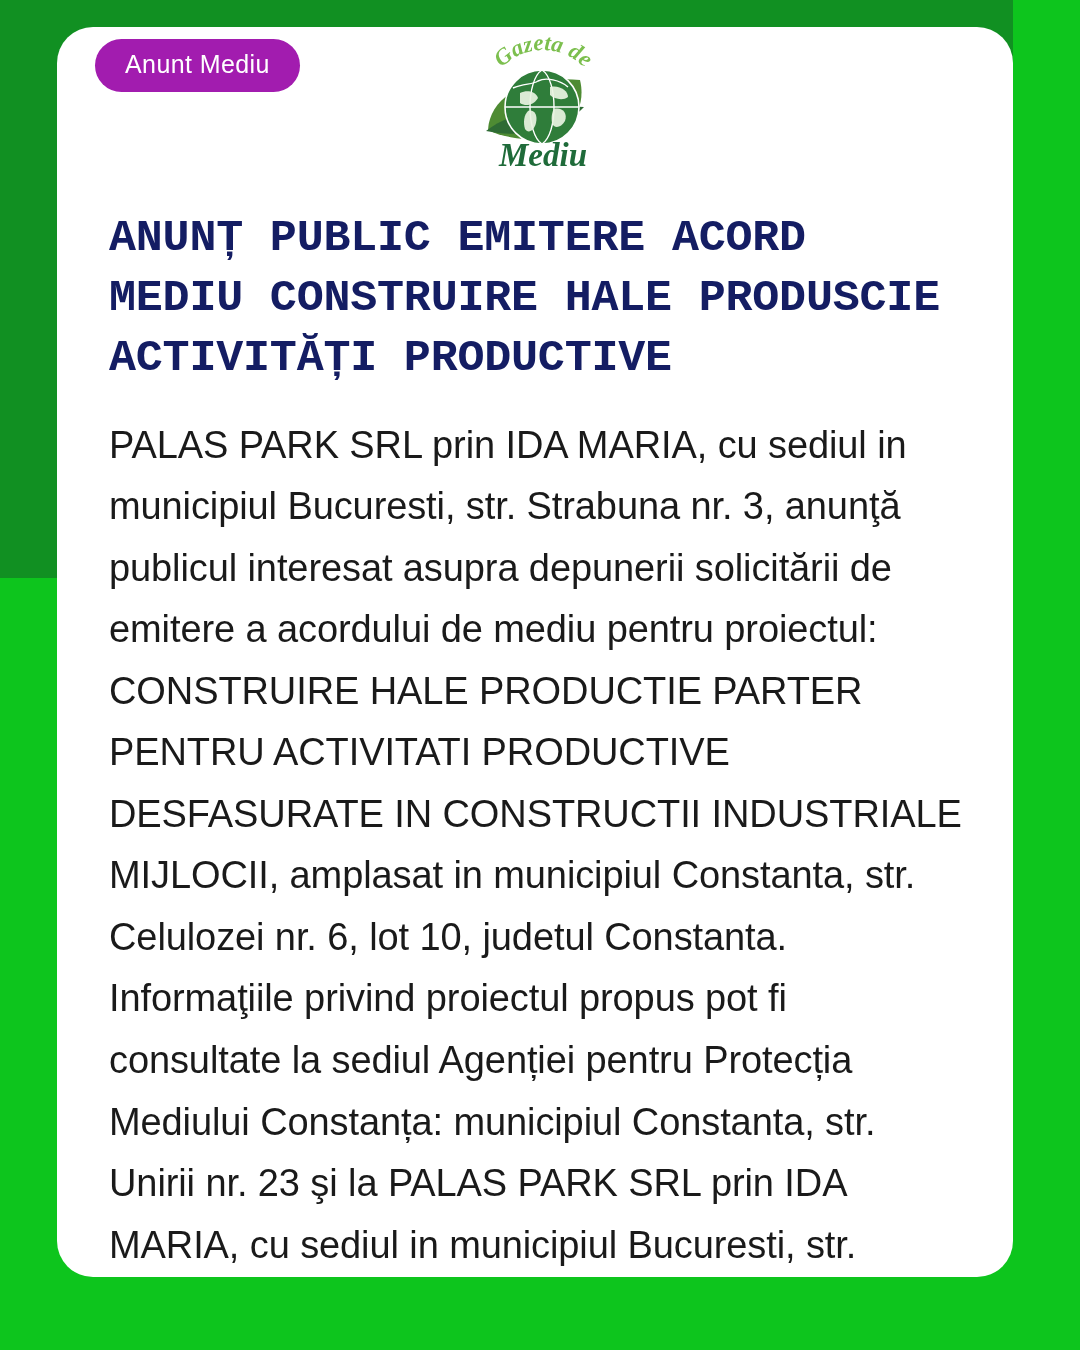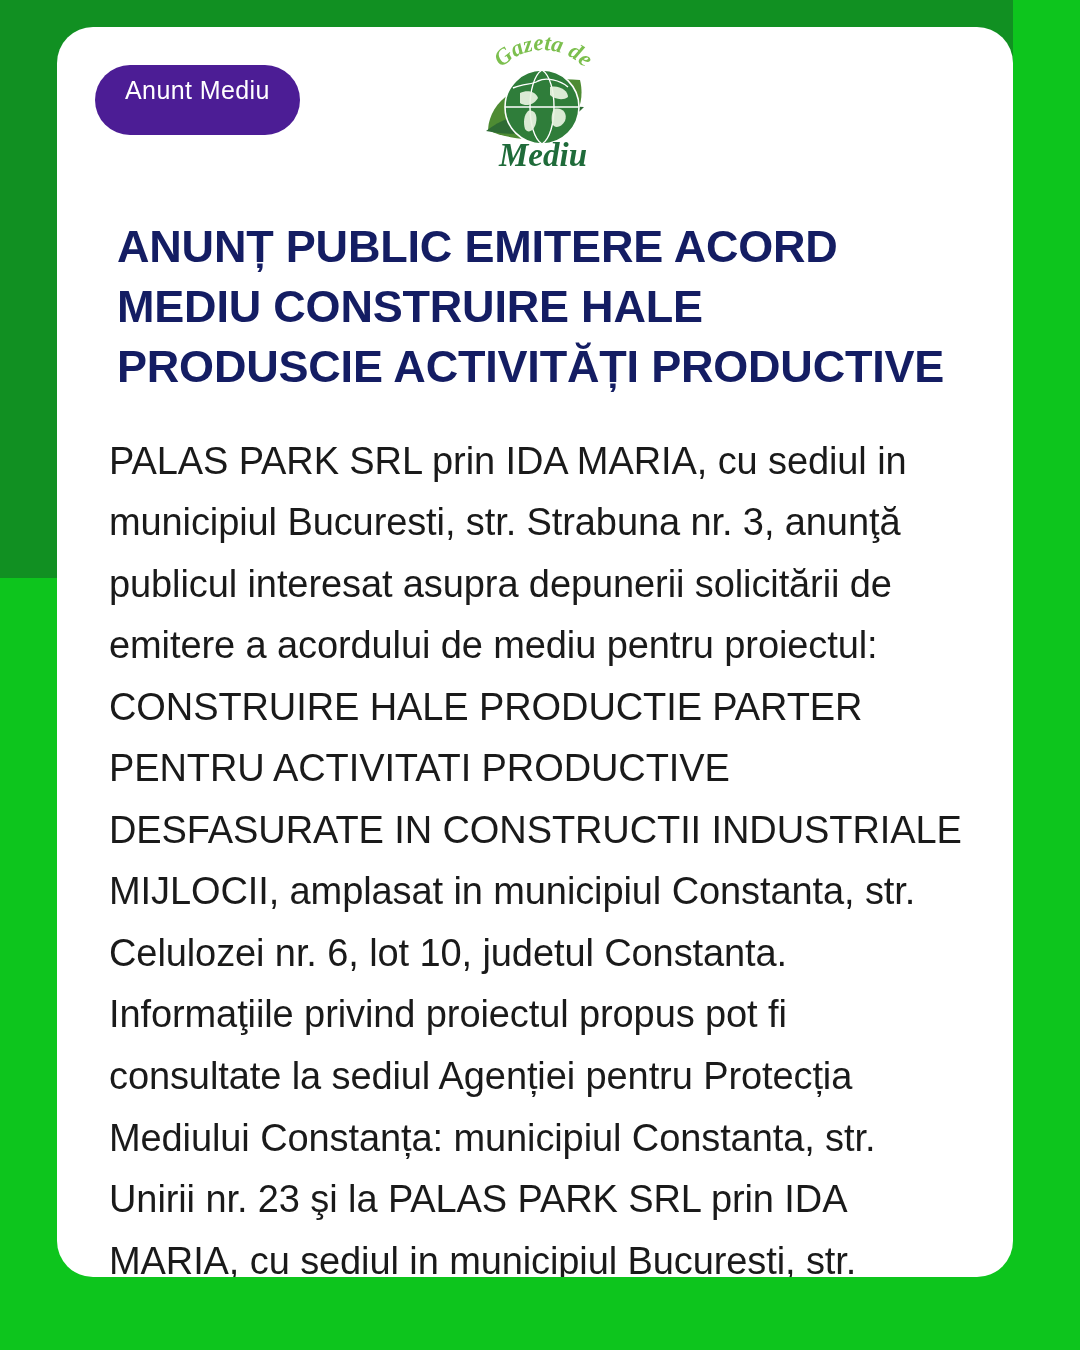--- a/index.html
+++ b/index.html
@@ -45,52 +45,53 @@
   }
 
   
   .card-header {
     position: relative;
     height: 152px;
   }
   .badge {
     position: absolute;
     left: 38px;
-    top: 38px;
-    background: #4c1d95;
+    top: 12px;
+    background: #a21caf;
     color: #FFFFFF;
     border-radius: 999px;
-    padding: 13px 30px 32px 30px;
+    padding: 13px 30px 15px 30px;
     font-size: 25px;
     font-weight: 500;
     letter-spacing: 0.4px;
     line-height: 1;
     white-space: nowrap;
   }
 
   
   .logo {
     position: absolute;
     left: 411px;
     top: 8px;
     width: 150px;
     height: 140px;
   }
   .logo svg { display: block; }
 
   
   .title {
-    margin: 8px;
+    margin: 0;
     padding: 30px 50px 0 52px;
     color: #141D63;
     font-size: 45px;
     line-height: 1.33;
     font-weight: 700;
     letter-spacing: -0.2px;
     text-transform: uppercase;
+    font-family: Liberation Mono, monospace;
   }
 
   
   .body-text {
     margin: 0;
     padding: 26px 46px 0 52px;
     color: #1A1A1A;
     font-size: 38px;
     line-height: 1.62;
     font-weight: 400;

